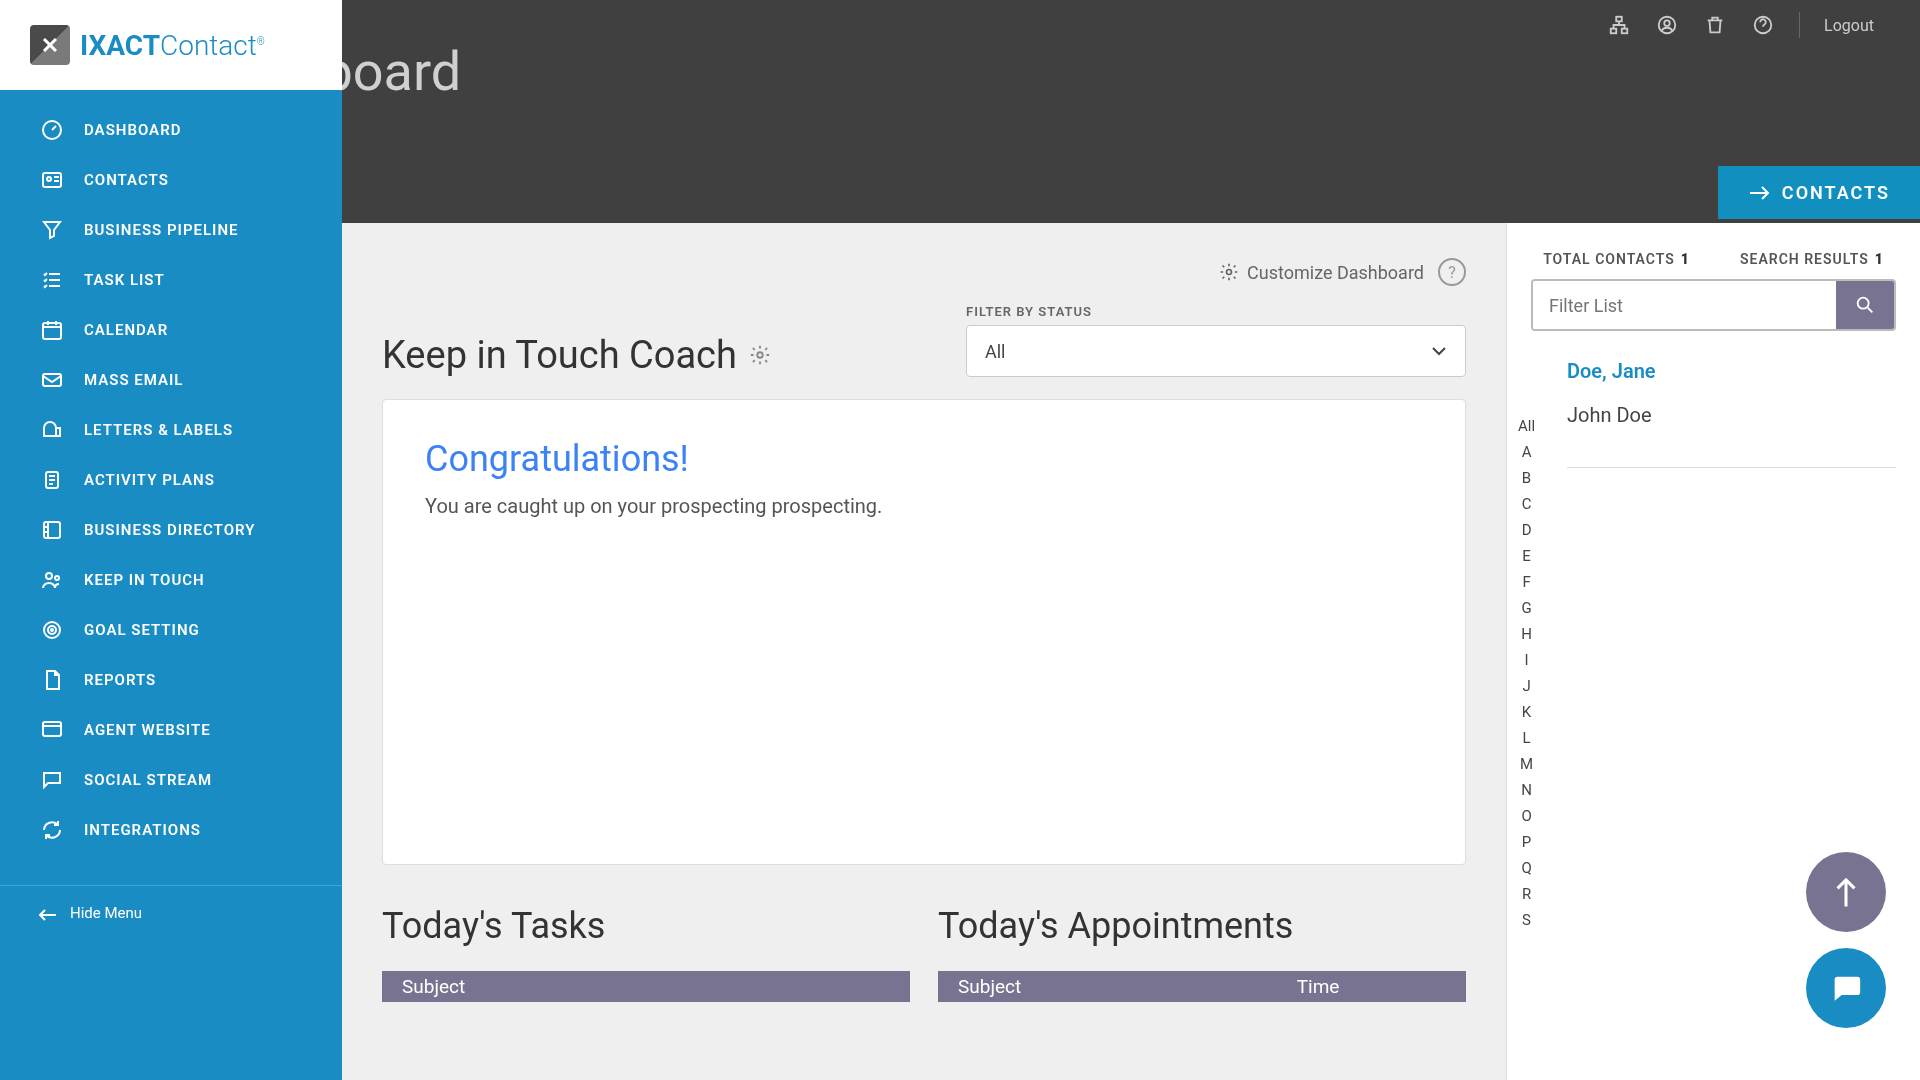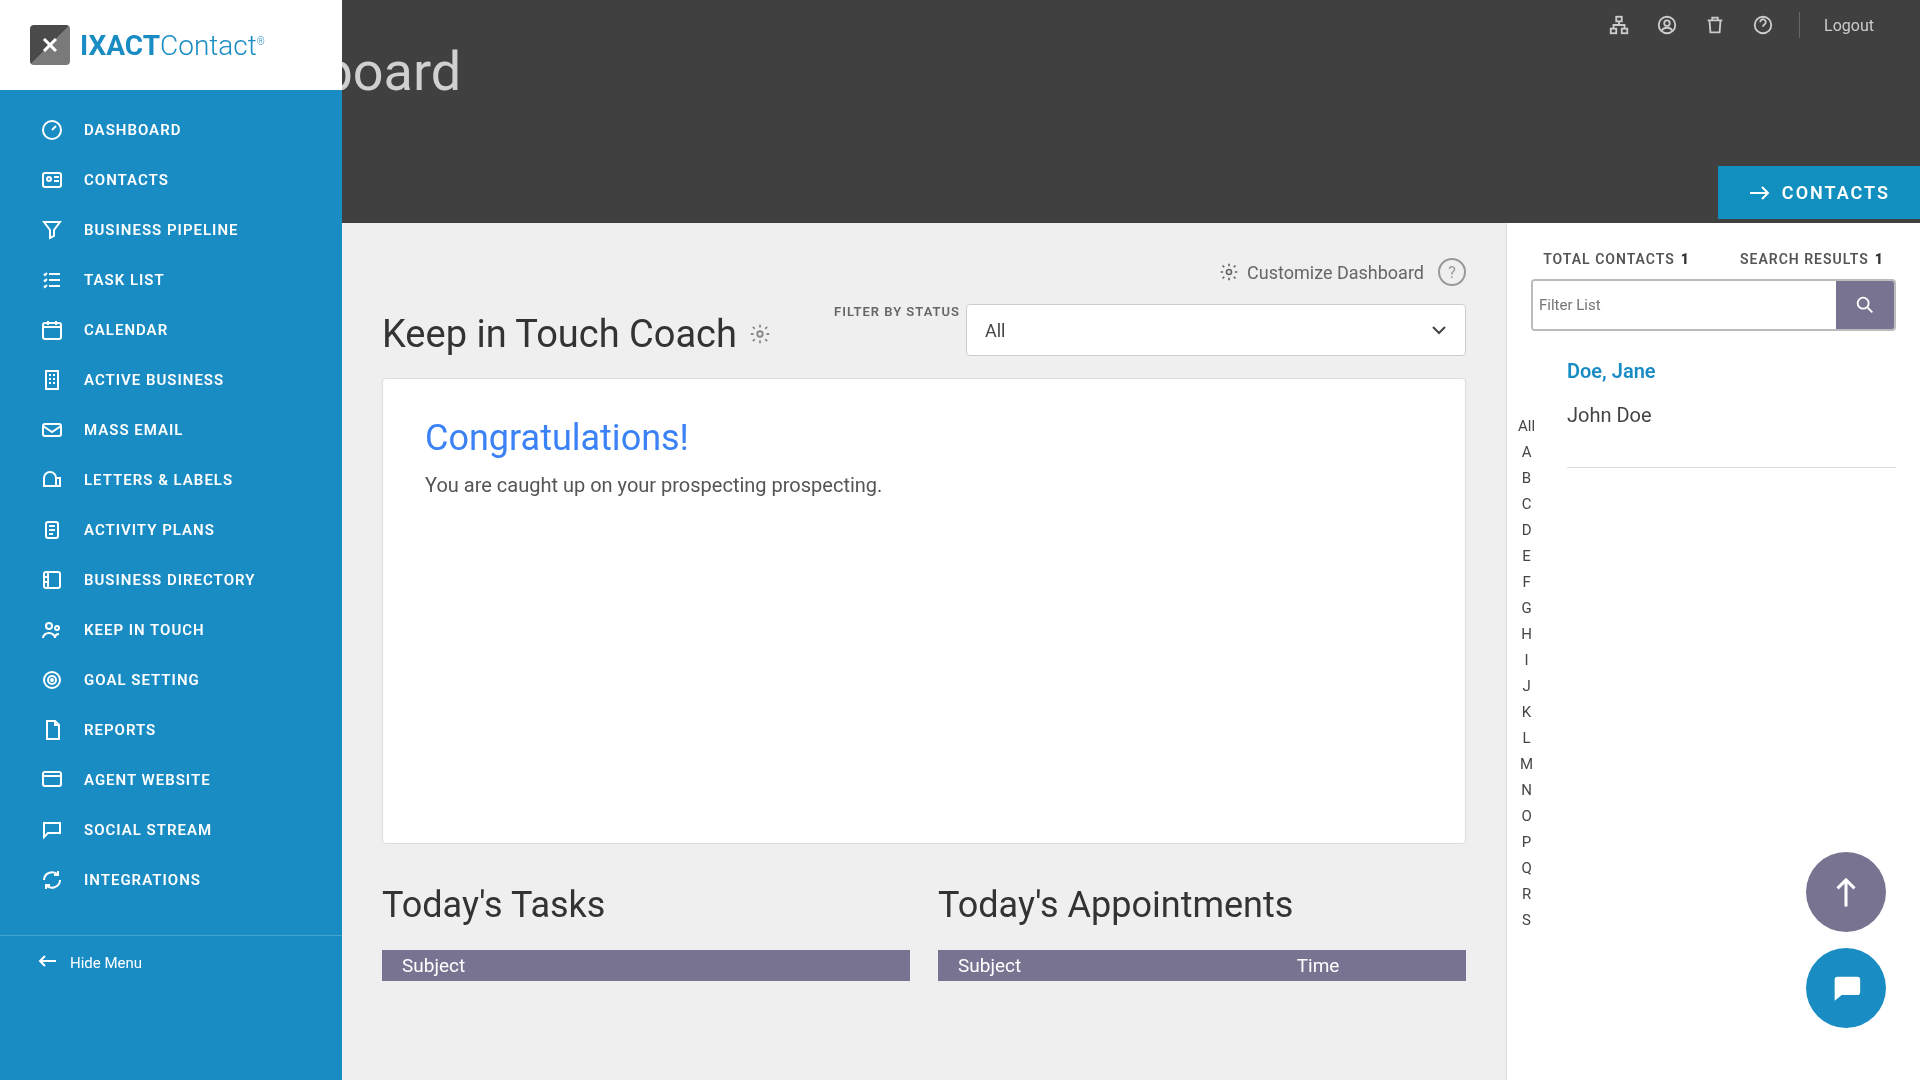--- a/index.html
+++ b/index.html
@@ -6,53 +6,53 @@
 body{width:1920px;height:1080px;overflow:hidden;background:#404040;position:relative}
 .sidebar{position:absolute;left:0;top:0;width:342px;height:100%;background:#1a8cc4;color:#fff;z-index:10}
 .logo{background:#fff;padding:25px 30px;display:flex;align-items:center;gap:10px}
 .logo-mark{width:40px;height:40px;background:linear-gradient(135deg,#4a4a4a 50%,#7a7a7a 50%);border-radius:4px;display:flex;align-items:center;justify-content:center;color:#fff;font-size:22px;font-weight:bold}
 .logo-text{font-size:28px;font-weight:300;color:#1a8cc4}
 .logo-text b{font-weight:700}
 .logo-r{font-size:10px;color:#1a8cc4;vertical-align:super}
 .nav{padding:15px 0}
 .nav-item{display:flex;align-items:center;gap:18px;padding:11px 38px;cursor:pointer;font-size:15px;font-weight:600;letter-spacing:1px;text-transform:uppercase}
 .nav-icon{width:28px;height:28px;display:flex;align-items:center;justify-content:center;font-size:22px}
-.hide-menu{border-top:1px solid rgba(255,255,255,.2);margin-top:15px;padding:18px 38px;display:flex;align-items:flex-start;gap:12px;cursor:pointer;font-size:15px}
+.hide-menu{border-top:1px solid rgba(255,255,255,.2);margin-top:15px;padding:18px 38px;display:flex;align-items:flex-end;gap:12px;cursor:pointer;font-size:15px}
 .topbar{position:absolute;top:0;right:16px;height:50px;display:flex;align-items:center;gap:24px;padding:0 30px;color:#ccc;z-index:5}
 .topbar-icon{cursor:pointer;width:24px;height:24px;display:flex;align-items:center;justify-content:center}
 .topbar-sep{width:1px;height:26px;background:#666}
 .logout{cursor:pointer;font-size:16px}
 .header-title{position:absolute;top:40px;left:200px;font-size:54px;font-weight:400;color:#d0d0d0;z-index:4}
 .contacts-tab{position:absolute;right:0;top:166px;background:#1190c0;color:#fff;padding:16px 30px;display:flex;align-items:center;gap:12px;font-size:18px;font-weight:600;letter-spacing:2px;cursor:pointer;z-index:6}
 .main{position:absolute;top:223px;left:342px;right:0;bottom:0;background:#efefef;display:flex}
 .content{flex:1;padding:35px 40px 0 40px;max-width:1180px}
 .customize{display:flex;align-items:center;justify-content:flex-end;gap:14px;color:#666;font-size:18px;margin-bottom:18px}
 .cust-link{display:flex;align-items:center;gap:8px;cursor:pointer}
 .help-circle{width:28px;height:28px;border:2px solid #999;border-radius:50%;display:flex;align-items:center;justify-content:center;font-size:16px;color:#999;cursor:pointer}
 .coach-head{display:flex;justify-content:space-between;align-items:flex-end;margin-bottom:22px}
 .coach-title{font-size:38px;font-weight:400;color:#333;display:flex;align-items:center;gap:12px}
 .gear-sm{font-size:22px;color:#888;cursor:pointer}
-.filter-col{display:flex;gap:6px}
+.filter-col{display:flex;flex-direction:column;gap:6px}
 .filter-label{font-size:13px;font-weight:600;letter-spacing:1px;color:#666}
 .filter-select{width:500px;height:52px;border:1px solid #ccc;border-radius:4px;background:#fff;padding:0 18px;display:flex;align-items:center;justify-content:space-between;font-size:18px;color:#444;cursor:pointer}
 .coach-card{background:#fff;border:1px solid #ddd;border-radius:4px;height:466px;padding:38px 42px}
 .congrats{font-size:36px;font-weight:400;color:#3b82f6;margin-bottom:14px}
 .congrats-sub{font-size:20px;color:#555}
 .lower{display:flex;gap:28px;margin-top:40px}
 .lower-col{flex:1}
 .lower-title{font-size:36px;font-weight:400;color:#333;margin-bottom:24px}
 .table-head{background:#787391;color:#fff;display:flex;font-size:19px}
 .th{padding:4px 20px;flex:1}
 .right-panel{width:414px;background:#fff;border-left:1px solid #ddd;padding:28px 24px 0 24px;position:relative}
 .rp-btns{display:flex;gap:16px;margin-bottom:24px}
 .rp-btn{flex:1;background:#787391;color:#fff;border:none;height:52px;font-size:17px;font-weight:600;letter-spacing:2px;cursor:pointer}
 .rp-counts{display:flex;justify-content:center;gap:50px;font-size:14px;font-weight:600;letter-spacing:1px;color:#555;margin-bottom:12px}
 .rp-counts span b{color:#333;margin-left:6px}
 .rp-search{display:flex;border:2px solid #bbb;border-radius:4px;height:52px;overflow:hidden;margin-bottom:18px}
-.rp-search input{flex:1;border:none;padding:0 6px;font-size:15px;outline:none}
+.rp-search input{flex:1;border:none;padding:0 16px;font-size:18px;outline:none}
 .rp-search-btn{width:58px;background:#787391;display:flex;align-items:center;justify-content:center;cursor:pointer}
 .alpha{position:absolute;left:11px;top:194px;display:flex;flex-direction:column;gap:8px;font-size:15px;color:#454545}
 .alpha div{cursor:pointer;text-align:center}
 .contacts-list{margin-left:36px;margin-top:6px}
 .contact-row{padding:10px 0;font-size:20px;cursor:pointer}
 .contact-row.sel{color:#1a8cc4;font-weight:600}
 .contact-row.norm{color:#444}
 .contacts-list hr{border:none;border-top:1px solid #ddd;margin-top:30px}
 .fab{position:fixed;right:34px;width:80px;height:80px;border-radius:50%;display:flex;align-items:center;justify-content:center;cursor:pointer;z-index:20}
 .fab-up{bottom:148px;background:#787391;color:#fff;font-size:34px}
@@ -104,29 +104,20 @@
         <span>TASK LIST</span>
       </div>
     <div class="nav-item">
         <span class="nav-icon">
           <svg width="24" height="24" viewBox="0 0 24 24" fill="none" stroke="currentColor" stroke-width="2">
             <rect x="3" y="5" width="18" height="16" rx="2"></rect>
             <path d="M3 9h18M8 3v4M16 3v4"></path>
           </svg>
         </span>
         <span>CALENDAR</span>
-      </div>
-    <div class="nav-item">
-        <span class="nav-icon">
-          <svg width="24" height="24" viewBox="0 0 24 24" fill="none" stroke="currentColor" stroke-width="2">
-            <rect x="6" y="3" width="12" height="18"></rect>
-            <path d="M9 7h2M13 7h2M9 11h2M13 11h2M9 15h2M13 15h2"></path>
-          </svg>
-        </span>
-        <span>ACTIVE BUSINESS</span>
       </div>
     <div class="nav-item">
         <span class="nav-icon">
           <svg width="24" height="24" viewBox="0 0 24 24" fill="none" stroke="currentColor" stroke-width="2">
             <rect x="3" y="6" width="18" height="12" rx="2"></rect>
             <path d="M3 8l9 6 9-6"></path>
           </svg>
         </span>
         <span>MASS EMAIL</span>
       </div>

